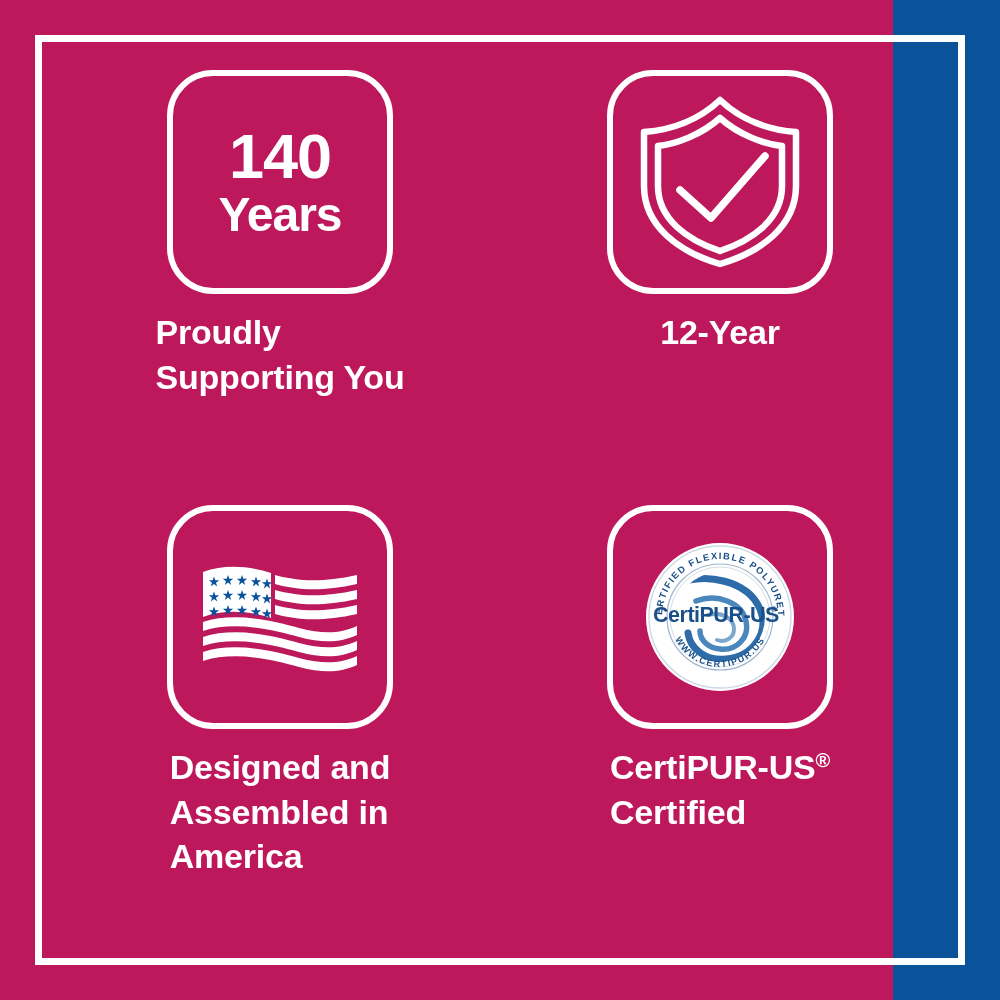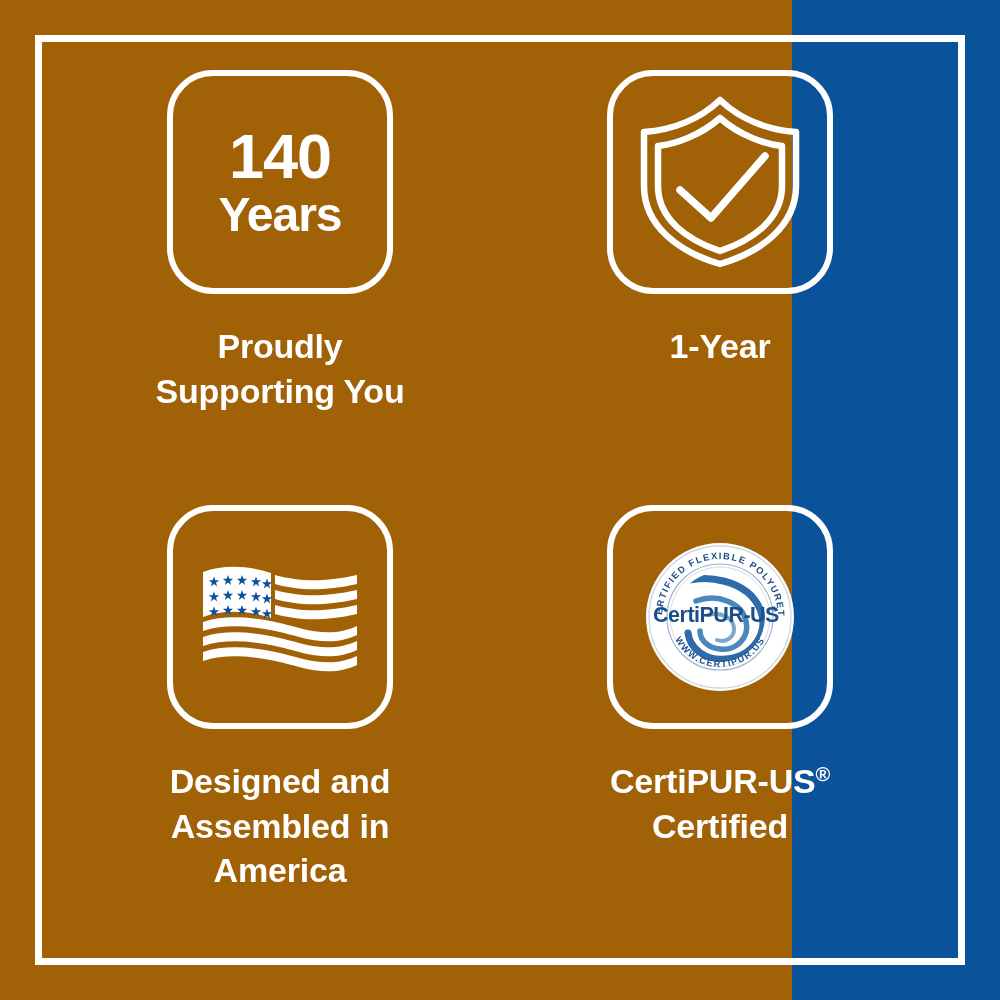--- a/index.html
+++ b/index.html
@@ -12,23 +12,23 @@
     background: #0a5299;
     font-family: "Liberation Sans", sans-serif;
     overflow: hidden;
   }
 
   
   #infographic-panel {
     position: absolute;
     left: 0;
     top: 0;
-    width: 792px;
+    width: 893px;
     height: 1000px;
-    background: #a16207;
+    background: #be185d;
   }
   #panel-frame {
     position: absolute;
     left: 35px;
     top: 35px;
     width: 916px;
     height: 916px;
     border: 7px solid #ffffff;
     box-sizing: content-box;
     pointer-events: none;
@@ -55,26 +55,25 @@
     height: 224px;
     border: 6px solid #ffffff;
     border-radius: 46px;
     box-sizing: border-box;
     display: flex;
     align-items: center;
     justify-content: center;
     position: relative;
   }
   .feature-label {
-    margin-top: 30px;
+    margin-top: 16px;
     color: #ffffff;
     font-size: 34px;
     line-height: 1.31;
     font-weight: bold;
-    text-align: center;
     letter-spacing: -0.2px;
     max-width: 360px;
   }
   .feature-label .sup {
     font-size: 20px;
     vertical-align: super;
     line-height: 0;
   }
 
   
@@ -135,21 +134,21 @@
                    L 23 92
                    C 23 125, 52 146, 85 157
                    C 118 146, 147 125, 147 92
                    L 147 52
                    C 129 50, 104 41, 85 24 Z" fill="none" stroke="#ffffff" stroke-width="6.5" stroke-linejoin="round" stroke-linecap="round"></path>
 
           <path d="M45 96 L 76 124 L 130 62" fill="none" stroke="#ffffff" stroke-width="7.5" stroke-linecap="round" stroke-linejoin="round"></path>
         </svg>
       </div>
       <div class="feature-label">
-        <span>1-Year</span><br>
+        <span>12-Year</span><br>
       </div>
     </div>
 
     <div class="feature-cell">
       <div class="icon-box">
         <svg width="162" height="110" viewBox="0 0 162 110">
           <defs>
 
             <path id="star-glyph" d="M0,-5.4 L1.3,-1.7 L5.2,-1.7 L2.0,0.7 L3.2,4.4 L0,2.1 L-3.2,4.4 L-2.0,0.7 L-5.2,-1.7 L-1.3,-1.7 Z"></path>
           </defs>

